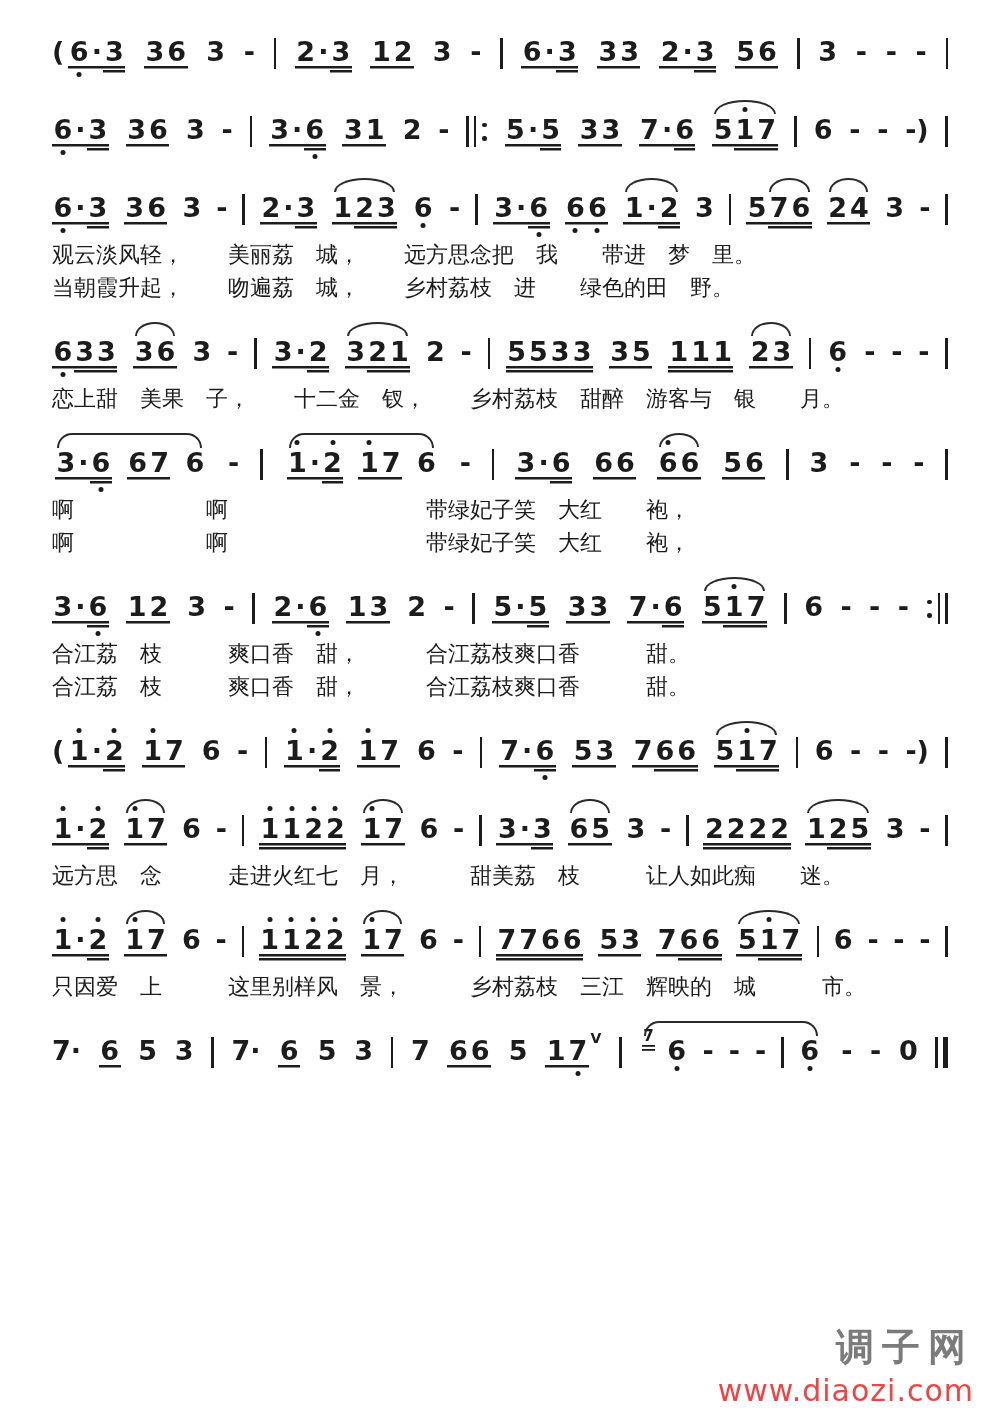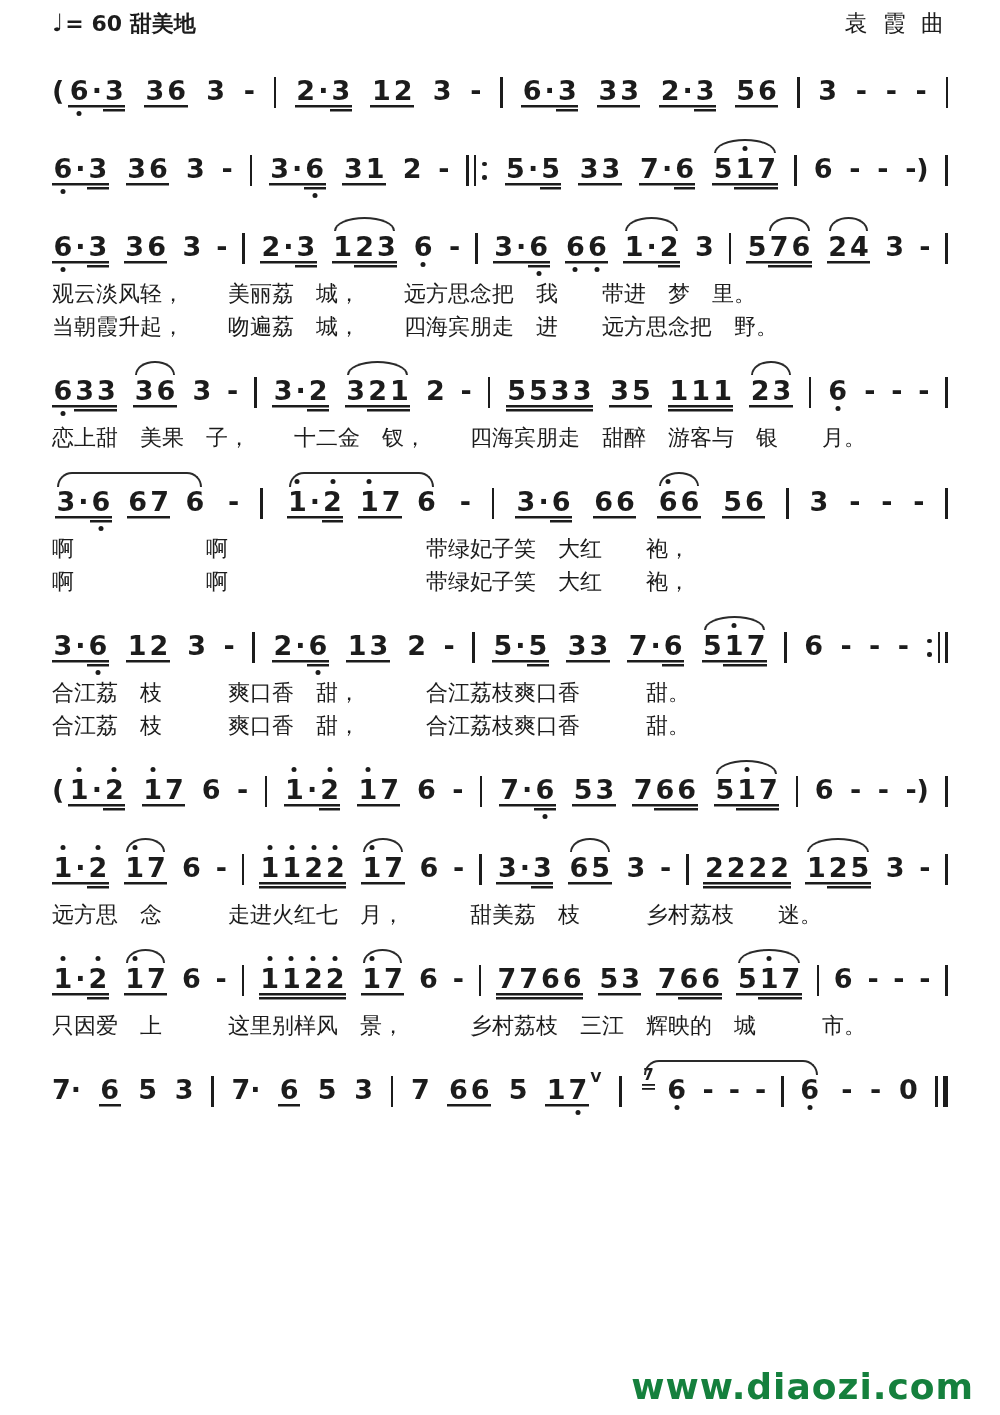--- a/index.html
+++ b/index.html
@@ -41,33 +41,28 @@
   .cluster{display:inline-flex;gap:4px;}
   .grace{font-size:15px;font-weight:700;line-height:1;align-self:flex-start;margin:-8px -4px 0 0;
       padding:0 1px 8px;background-repeat:no-repeat;background-size:100% 1.8px;
       background-image:linear-gradient(#1c1c1c,#1c1c1c),linear-gradient(#1c1c1c,#1c1c1c);
       background-position:0 calc(100% - 5px),0 calc(100% - 1px);}
   .breath{font-size:14px;font-weight:700;margin:-7px 0 0 -16px;}
   .lyr{font-family:"DejaVu Serif","Liberation Serif",serif;font-size:22px;line-height:31px;
        white-space:pre-wrap;padding:1px 0;}
   .wm{position:absolute;right:26px;bottom:6px;text-align:right;line-height:1.25;}
   .wm-name{font-size:38px;font-weight:700;color:#7b7b7b;letter-spacing:8px;}
-  .wm-url{font-size:36px;font-weight:700;color:#15803d;letter-spacing:1px;}
+  .wm-url{font-size:30px;font-weight:400;color:#ef4444;letter-spacing:1px;}
 </style>
 </head>
 <body>
 
 <div class="page">
 
 
-  <div class="meta m2">
-    <div class="tempo"><span class="tnote">♩</span><span>= 60 甜美地</span></div>
-    <div></div>
-    <div class="c-right">袁 霞 曲</div>
-  </div>
 
   <div id="score">
       <div class="sys">
         <div class="mline">
           <span class="cluster">
             <span class="tx">(</span>
             <span class="grp">
               <span class="np" style="background-image: linear-gradient(rgb(28, 28, 28), rgb(28, 28, 28)); background-position: 0px calc(100% - 12px);">6<i class="od" style="bottom: 3px;"></i></span>
               <span class="np" style="background-image: linear-gradient(rgb(28, 28, 28), rgb(28, 28, 28)); background-position: 0px calc(100% - 12px);">·</span>
               <span class="np" style="background-image: linear-gradient(rgb(28, 28, 28), rgb(28, 28, 28)), linear-gradient(rgb(28, 28, 28), rgb(28, 28, 28)); background-position: 0px calc(100% - 12px), 0px calc(100% - 8px);">3</span>
@@ -230,21 +225,21 @@
           </span>
           <span class="grp arc-all">
             <span class="np" style="background-image: linear-gradient(rgb(28, 28, 28), rgb(28, 28, 28)); background-position: 0px calc(100% - 12px);">2</span>
             <span class="np" style="background-image: linear-gradient(rgb(28, 28, 28), rgb(28, 28, 28)); background-position: 0px calc(100% - 12px);">4</span>
           </span>
           <span class="tx">3</span>
           <span class="tx">-</span>
           <span class="bl"></span>
         </div>
         <div class="lyr">观云淡风轻，　　美丽荔　城，　　远方思念把　我　　带进　梦　里。</div>
-        <div class="lyr">当朝霞升起，　　吻遍荔　城，　　四海宾朋走　进　　远方思念把　野。</div>
+        <div class="lyr">当朝霞升起，　　吻遍荔　城，　　乡村荔枝　进　　绿色的田　野。</div>
       </div>
       <div class="sys">
         <div class="mline">
           <span class="grp">
             <span class="np" style="background-image: linear-gradient(rgb(28, 28, 28), rgb(28, 28, 28)); background-position: 0px calc(100% - 12px);">6<i class="od" style="bottom: 3px;"></i></span>
             <span class="np" style="background-image: linear-gradient(rgb(28, 28, 28), rgb(28, 28, 28)), linear-gradient(rgb(28, 28, 28), rgb(28, 28, 28)); background-position: 0px calc(100% - 12px), 0px calc(100% - 8px);">3</span>
             <span class="np" style="background-image: linear-gradient(rgb(28, 28, 28), rgb(28, 28, 28)), linear-gradient(rgb(28, 28, 28), rgb(28, 28, 28)); background-position: 0px calc(100% - 12px), 0px calc(100% - 8px);">3</span>
           </span>
           <span class="grp arc-all">
             <span class="np" style="background-image: linear-gradient(rgb(28, 28, 28), rgb(28, 28, 28)); background-position: 0px calc(100% - 12px);">3</span>
@@ -287,21 +282,21 @@
           </span>
           <span class="bl"></span>
           <span class="grp">
             <span class="np">6<i class="od" style="bottom: 8px;"></i></span>
           </span>
           <span class="tx">-</span>
           <span class="tx">-</span>
           <span class="tx">-</span>
           <span class="bl"></span>
         </div>
-        <div class="lyr">恋上甜　美果　子，　　十二金　钗，　　四海宾朋走　甜醉　游客与　银　　月。</div>
+        <div class="lyr">恋上甜　美果　子，　　十二金　钗，　　乡村荔枝　甜醉　游客与　银　　月。</div>
       </div>
       <div class="sys">
         <div class="mline">
           <span class="slurw">
             <span class="grp">
               <span class="np" style="background-image: linear-gradient(rgb(28, 28, 28), rgb(28, 28, 28)); background-position: 0px calc(100% - 12px);">3</span>
               <span class="np" style="background-image: linear-gradient(rgb(28, 28, 28), rgb(28, 28, 28)); background-position: 0px calc(100% - 12px);">·</span>
               <span class="np" style="background-image: linear-gradient(rgb(28, 28, 28), rgb(28, 28, 28)), linear-gradient(rgb(28, 28, 28), rgb(28, 28, 28)); background-position: 0px calc(100% - 12px), 0px calc(100% - 8px);">6<i class="od" style="bottom: -1px;"></i></span>
             </span>
             <span class="grp">
@@ -518,21 +513,21 @@
           </span>
           <span class="grp arc-all">
             <span class="np" style="background-image: linear-gradient(rgb(28, 28, 28), rgb(28, 28, 28)); background-position: 0px calc(100% - 12px);">1</span>
             <span class="np" style="background-image: linear-gradient(rgb(28, 28, 28), rgb(28, 28, 28)), linear-gradient(rgb(28, 28, 28), rgb(28, 28, 28)); background-position: 0px calc(100% - 12px), 0px calc(100% - 8px);">2</span>
             <span class="np" style="background-image: linear-gradient(rgb(28, 28, 28), rgb(28, 28, 28)), linear-gradient(rgb(28, 28, 28), rgb(28, 28, 28)); background-position: 0px calc(100% - 12px), 0px calc(100% - 8px);">5</span>
           </span>
           <span class="tx">3</span>
           <span class="tx">-</span>
           <span class="bl"></span>
         </div>
-        <div class="lyr">远方思　念　　　走进火红七　月，　　　甜美荔　枝　　　乡村荔枝　　迷。</div>
+        <div class="lyr">远方思　念　　　走进火红七　月，　　　甜美荔　枝　　　让人如此痴　　迷。</div>
       </div>
       <div class="sys">
         <div class="mline">
           <span class="grp">
             <span class="np" style="background-image: linear-gradient(rgb(28, 28, 28), rgb(28, 28, 28)); background-position: 0px calc(100% - 12px);">1<i class="od up"></i></span>
             <span class="np" style="background-image: linear-gradient(rgb(28, 28, 28), rgb(28, 28, 28)); background-position: 0px calc(100% - 12px);">·</span>
             <span class="np" style="background-image: linear-gradient(rgb(28, 28, 28), rgb(28, 28, 28)), linear-gradient(rgb(28, 28, 28), rgb(28, 28, 28)); background-position: 0px calc(100% - 12px), 0px calc(100% - 8px);">2<i class="od up"></i></span>
           </span>
           <span class="grp arc-all">
             <span class="np" style="background-image: linear-gradient(rgb(28, 28, 28), rgb(28, 28, 28)); background-position: 0px calc(100% - 12px);">1<i class="od up"></i></span>
@@ -629,15 +624,16 @@
           <span class="tx">0</span>
           <span class="barc">
             <span class="bl"></span>
             <span class="bl thick"></span>
           </span>
         </div>
       </div>
     </div>
 
   <div class="wm">
+    <div class="wm-name">调子网</div>
     <div class="wm-url">www.diaozi.com</div>
   </div>
 </div>
 
 </body></html>

